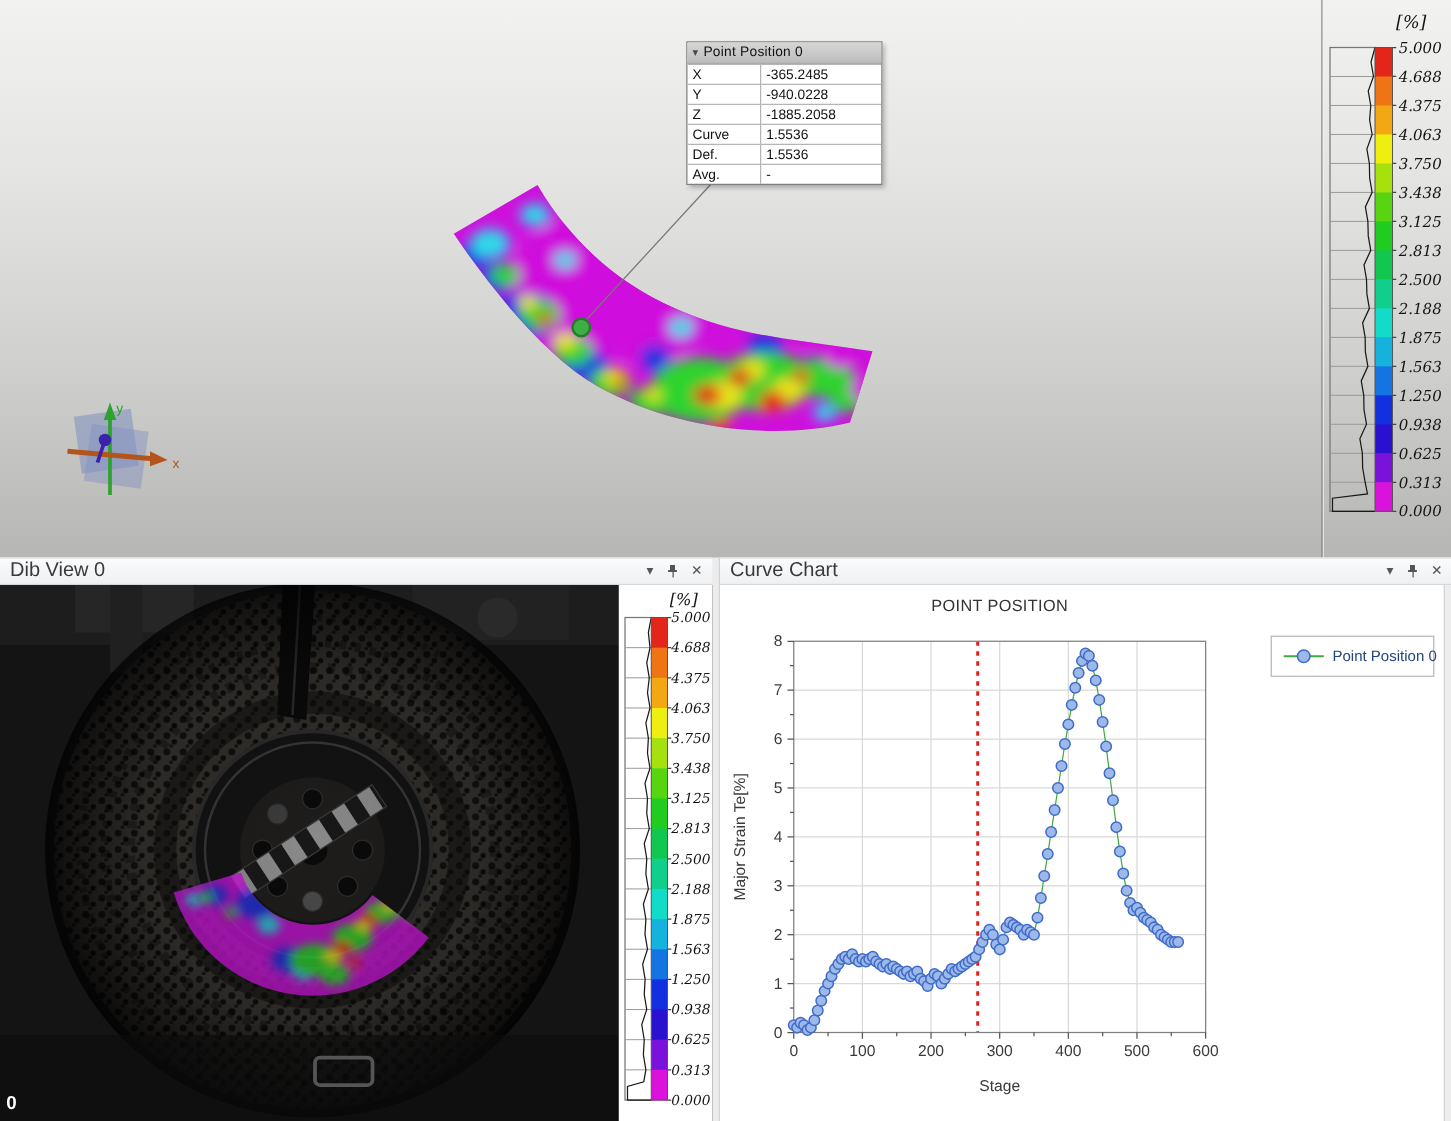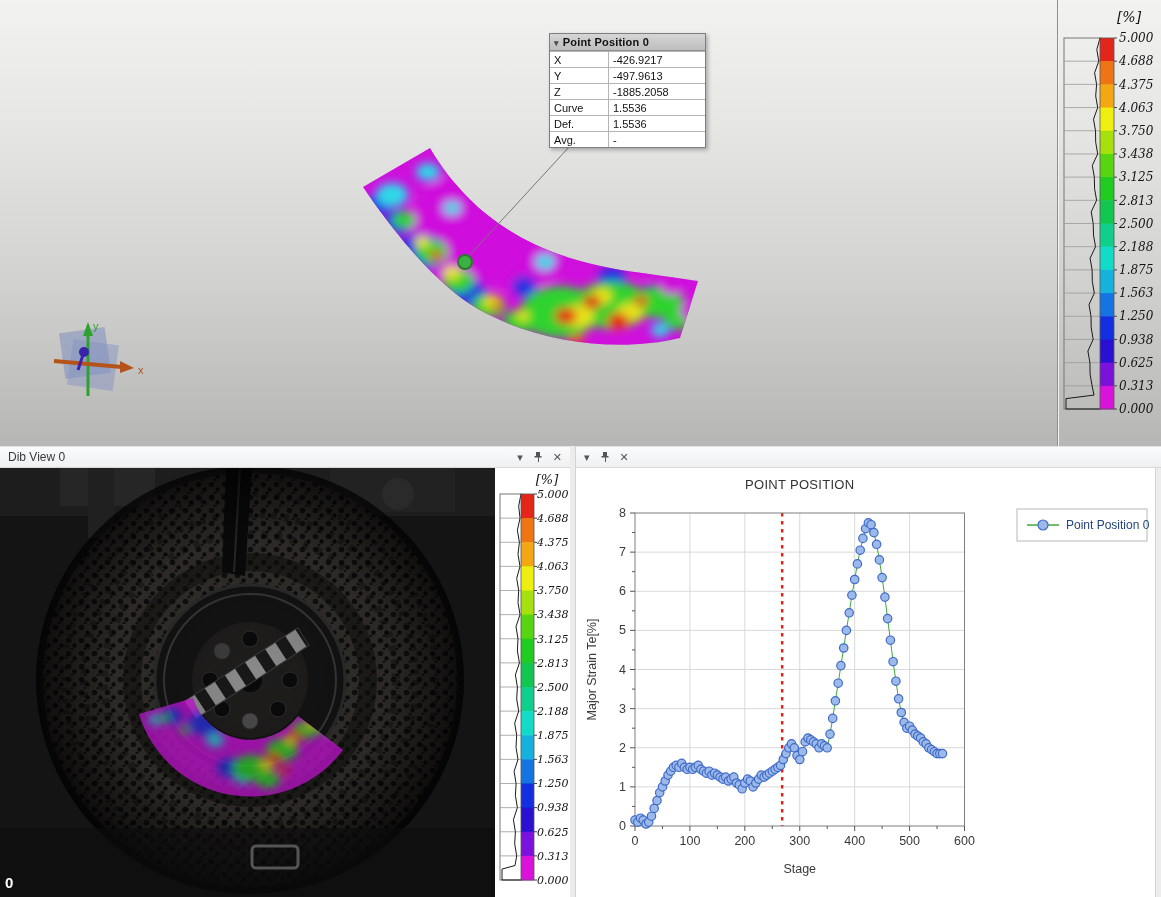--- a/index.html
+++ b/index.html
@@ -10,34 +10,34 @@
     border-bottom:1px solid #a8a8a6;}
   #scene3d{position:absolute;left:0;top:0;}
   #scale3d-wrap{position:absolute;right:0;top:0;width:103px;height:446px;
     border-left:1px solid #8f8f8f;box-shadow:inset 1px 0 0 #f2f2f2;}
   .scale-label{font-family:"DejaVu Serif",serif;font-style:italic;fill:#141414;}
   .scale-unit{font-family:"DejaVu Serif",serif;font-style:italic;fill:#141414;}
   
   #tooltip{position:absolute;left:549px;top:33px;width:155px;border:1px solid #7f7f7f;
     background:#fff;box-shadow:2px 2px 4px rgba(0,0,0,.28);font-size:11px;color:#111;}
   #tooltip .tt-header{background:linear-gradient(180deg,#d6d6d6,#bdbdbd);
-    font-weight:bold;padding:2px 4px;border-bottom:1px solid #8f8f8f;letter-spacing:.2px;}
+    font-weight:normal;padding:2px 4px;border-bottom:1px solid #8f8f8f;letter-spacing:.2px;}
   #tooltip .tt-tri{color:#4a4a4a;font-size:9px;margin-right:4px;}
   #tooltip table{border-collapse:collapse;width:100%;}
   #tooltip td{border-top:1px solid #b5b5b5;padding:1px 4px;height:13px;}
   #tooltip td.lbl{width:50px;border-right:1px solid #b5b5b5;}
   
   .panel{position:absolute;top:446px;height:451px;background:#fff;}
   #dib{left:0;width:570px;}
   #curve{left:575px;width:586px;border-left:1px solid #d2d2d2;}
   #vsplit{position:absolute;left:570px;top:446px;width:5px;height:451px;background:#ececec;}
   .panel-header{position:absolute;left:0;top:0;right:0;height:22px;
     background:linear-gradient(180deg,#fafbfc,#eef0f2);border-top:1px solid #e2e2e2;
     border-bottom:1px solid #d5d7d9;display:flex;align-items:center;padding:0 8px;box-sizing:border-box;}
-  .panel-title{font-size:12px;color:#3a3a3a;flex:1;}
+  .panel-title{font-size:16px;color:#3a3a3a;flex:1;}
   .panel-icons{display:flex;align-items:center;gap:10px;color:#555;}
   .ph-icon{font-size:11px;line-height:1;cursor:default;}
   .panel-body{position:absolute;left:0;top:22px;right:0;bottom:0;overflow:hidden;}
   
   #dib .panel-body{background:#000;}
   #scale-dib-wrap{position:absolute;left:495px;top:0;width:75px;height:429px;background:#fff;}
   #stage-label{position:absolute;left:5px;bottom:6px;color:#fff;font-weight:bold;font-size:15px;}
   
   #curve .panel-body{background:#fff;}
   #chart text{font-family:"Liberation Sans",sans-serif;}
@@ -126,25 +126,25 @@
         <text x="138" y="374" font-size="11" fill="#b4531a">x</text>
       </g>
     </svg>
 
     <div id="tooltip">
       <div class="tt-header"><span class="tt-tri">▾</span><span>Point Position 0</span></div>
       <table>
         <tbody>
             <tr>
               <td class="lbl">X</td>
-              <td>-426.9217</td>
+              <td>-365.2485</td>
             </tr>
         <tr>
               <td class="lbl">Y</td>
-              <td>-497.9613</td>
+              <td>-940.0228</td>
             </tr>
         <tr>
               <td class="lbl">Z</td>
               <td>-1885.2058</td>
             </tr>
         <tr>
               <td class="lbl">Curve</td>
               <td>1.5536</td>
             </tr>
         <tr>
@@ -412,20 +412,21 @@
             <text x="42" y="415.85" font-size="11" class="scale-label">0.000</text>
           </svg>
       </div>
     </div>
   </section>
 
   <div id="vsplit"></div>
 
   <section id="curve" class="panel">
     <header class="panel-header">
+      <span class="panel-title">Curve Chart</span>
       <span class="panel-icons">
         <span class="ph-icon">▾</span>
         <svg width="10" height="12" viewBox="0 0 10 12">
             <path d="M3 1h4v4h1.5v1.5H6V11H5V6.5H1.5V5H3Z" fill="#555"></path>
           </svg>
         <span class="ph-icon">✕</span>
       </span>
     </header>
     <div class="panel-body">
       <svg id="chart" width="586" height="429" viewBox="0 0 586 429">

